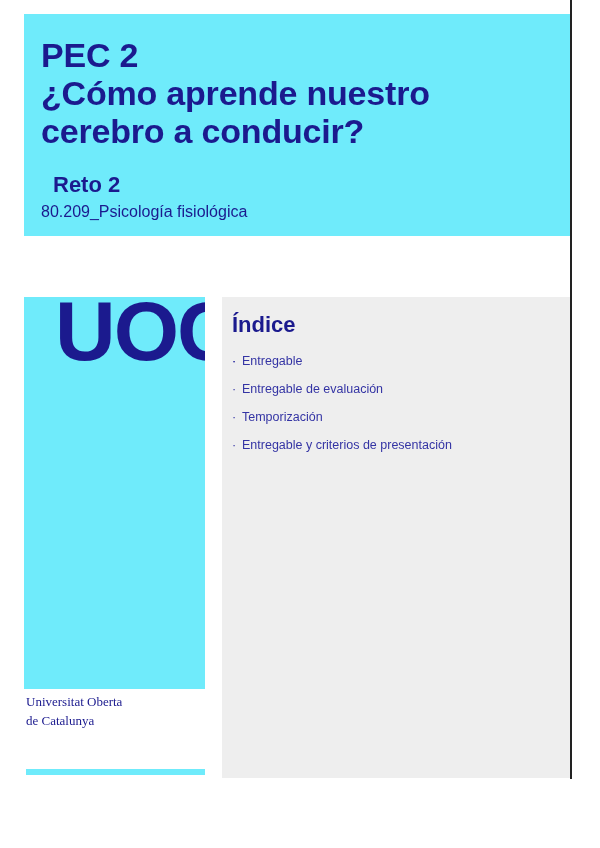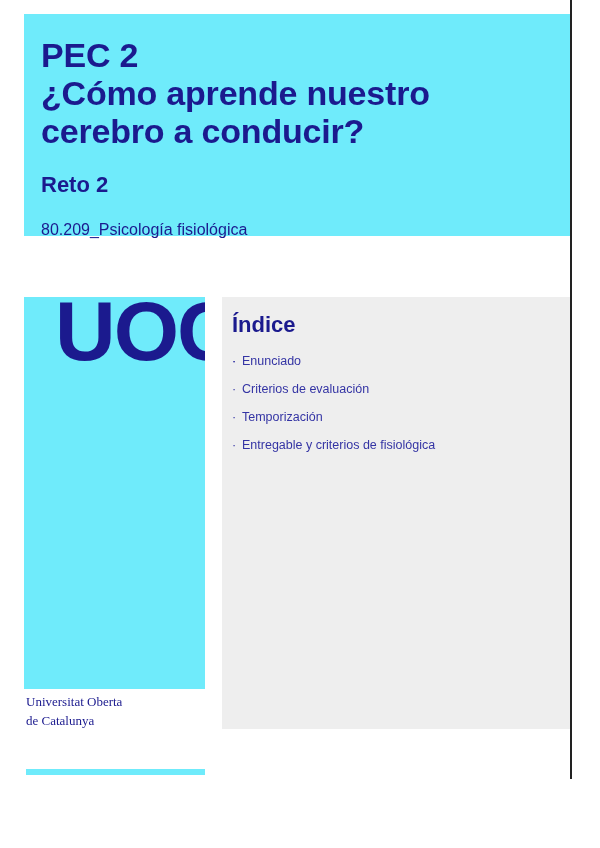--- a/index.html
+++ b/index.html
@@ -54,28 +54,28 @@
     line-height: 38px;
     letter-spacing: -0.2px;
     margin: 0;
     white-space: pre-line;
   }
   .doc-subtitle {
     color: #1b1a8e;
     font-size: 22px;
     font-weight: bold;
     line-height: 26px;
-    margin: 22px 0 0 0;
+    margin: 22px 0 0 12px;
   }
   .doc-course {
     color: #1b1a8e;
     font-size: 16px;
     font-weight: normal;
     line-height: 20px;
-    margin: 22px 0 0 0;
+    margin: 4px 0 0 0;
   }
 
   
   .logo-panel {
     position: absolute;
     left: 24px;
     top: 297px;
     width: 181px;
     height: 392px;
     background: #6febfb;
@@ -114,21 +114,21 @@
     height: 6px;
     background: #6febfb;
   }
 
   
   .index-panel {
     position: absolute;
     left: 222px;
     top: 297px;
     width: 348px;
-    height: 432px;
+    height: 481px;
     background: #eeeeee;
     box-sizing: border-box;
     padding: 15px 18px 0 10px;
   }
   .index-title {
     color: #1b1a8e;
     font-size: 22px;
     font-weight: bold;
     line-height: 26px;
     margin: 0 0 16px 0;
@@ -175,30 +175,30 @@
   <div class="bottom-bar"></div>
 
   <div class="index-panel">
     <div class="index-title">Índice</div>
     <ul class="index-list">
       <li>
         <span class="bullet">·</span>
       </li>
       <li>
         <span class="bullet">·</span>
-        <span>Enunciado</span>
-      </li>
-      <li>
-        <span class="bullet">·</span>
-        <span>Criterios de evaluación</span>
+        <span>Entregable</span>
+      </li>
+      <li>
+        <span class="bullet">·</span>
+        <span>Entregable de evaluación</span>
       </li>
       <li>
         <span class="bullet">·</span>
         <span>Temporización</span>
       </li>
       <li>
         <span class="bullet">·</span>
-        <span>Entregable y criterios de fisiológica</span>
+        <span>Entregable y criterios de presentación</span>
       </li>
     </ul>
   </div>
 
 </div>
 
 </body></html>

